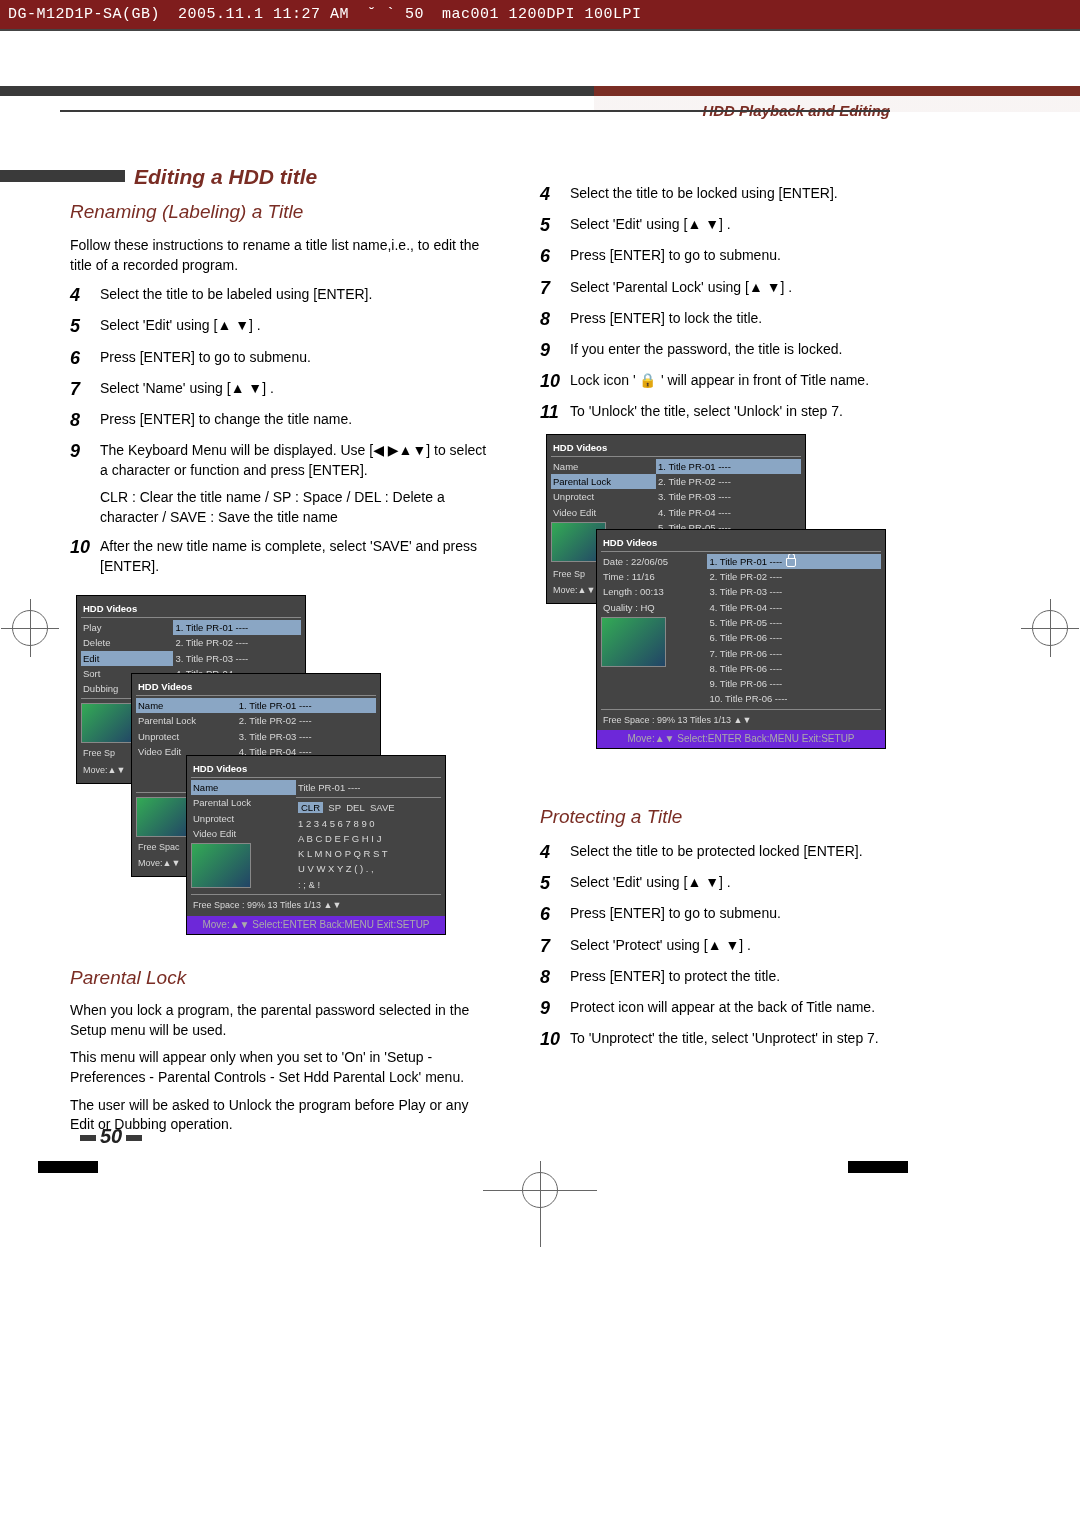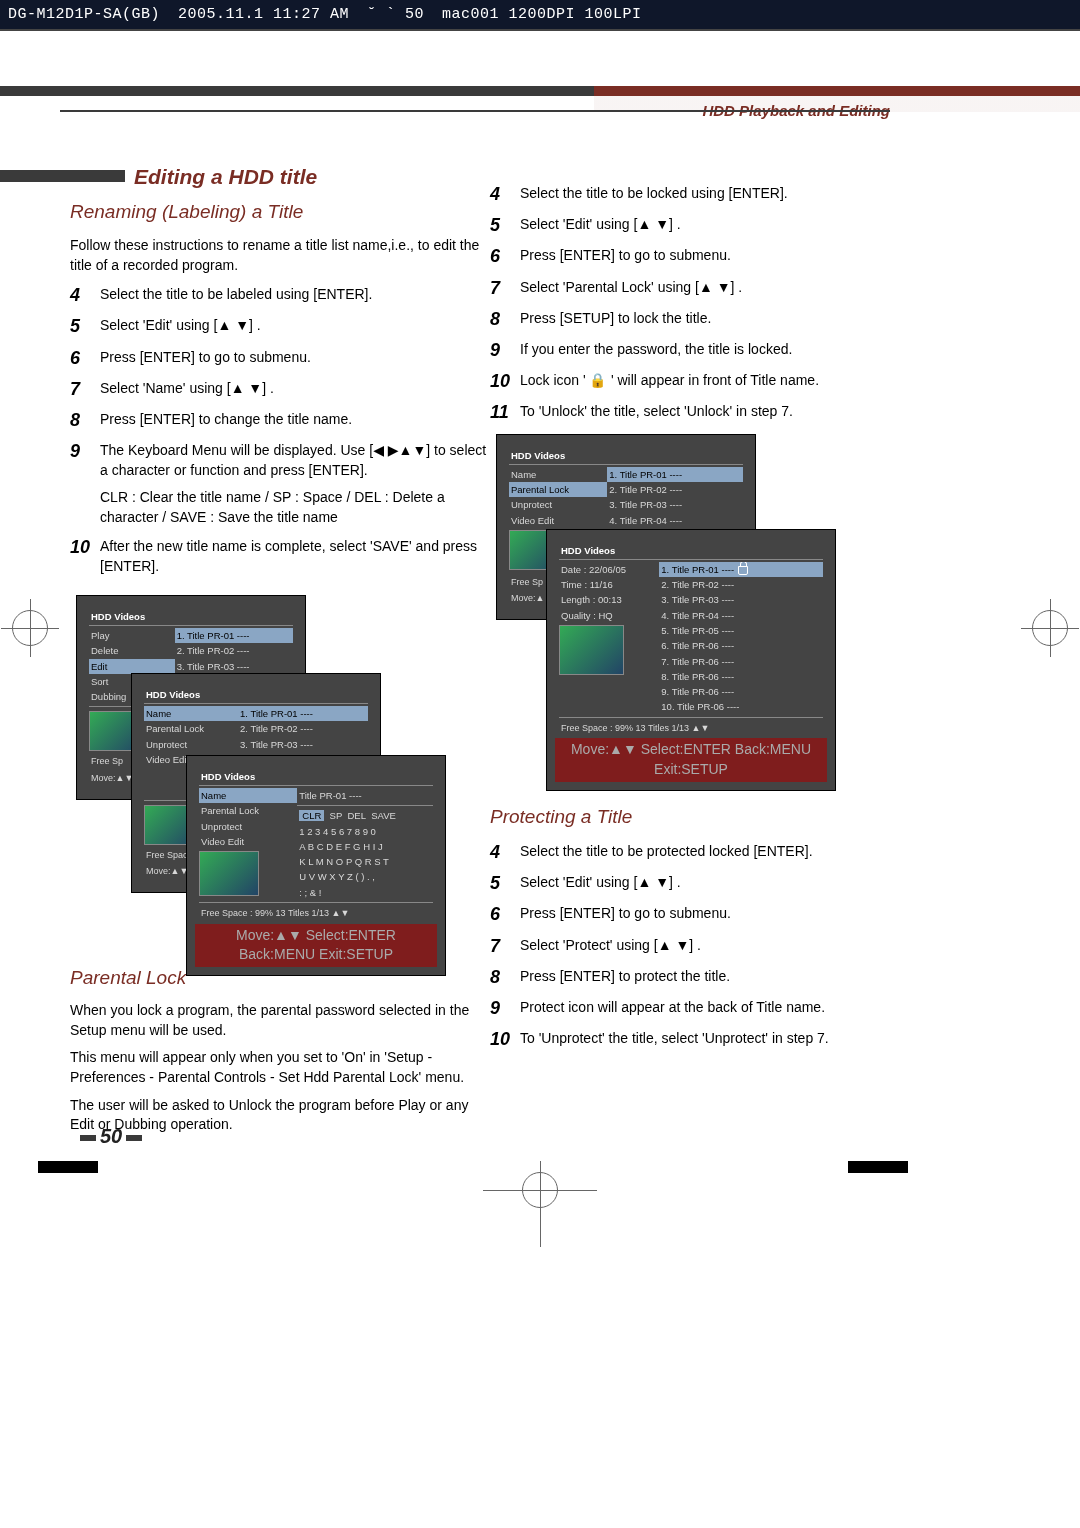--- a/index.html
+++ b/index.html
@@ -6,21 +6,21 @@
   body {
     margin: 0;
     width: 1080px;
     height: 1528px;
     font-family: Arial, Helvetica, sans-serif;
     background: #fff;
     color: #000;
     position: relative;
   }
   .print-header {
-    background: #0f172a;
+    background: #7f1d1d;
     color: #fff;
     font-family: "Courier New", monospace;
     font-size: 15px;
     padding: 6px 8px;
     letter-spacing: 0.5px;
     border-bottom: 2px solid #444;
     display: flex;
     gap: 18px;
   }
   .header-band {
@@ -46,20 +46,21 @@
     position: absolute;
     bottom: 0;
     left: 60px;
     right: 190px;
     height: 2px;
     background: #3a3a3a;
   }
   .content {
     display: flex;
     padding: 50px 80px 0 70px;
+    gap: 50px;
   }
   .col { flex: 1; font-size: 14px; line-height: 1.4; }
   .col-left { max-width: 420px; }
   .col-right { max-width: 420px; }
   .main-heading {
     color: #7a2d24;
     font-style: italic;
     font-weight: bold;
     font-size: 21px;
     margin: 0 0 8px 0;
@@ -113,39 +114,39 @@
   .page-num .bar { display:inline-block;width:16px;height:6px;background:#3a3a3a;vertical-align:middle;margin:0 4px; }
 
   
   .osd-stack { position: relative; margin: 18px 0 30px 6px; height: 340px; font-size: 9.5px; font-family: Arial, sans-serif; }
   .osd-stack2 { position: relative; margin: 8px 0 30px 6px; height: 340px; font-size: 9.5px; font-family: Arial, sans-serif; }
   .osd {
     position: absolute;
     background: #444;
     color: #d8d8d8;
     border: 1px solid #000;
-    padding: 12px;
+    padding: 4px;
     width: 250px;
   }
   .osd .title-row {
     font-weight: bold;
     color: #fff;
     padding: 2px;
     border-bottom: 1px solid #888;
     margin-bottom: 2px;
   }
   .osd .split { display:flex; }
   .osd .menu { width:42%; }
   .osd .list { flex:1; }
   .osd .row { padding:1px 2px; white-space: nowrap; overflow:hidden; }
   .osd .hl { background:#8aa6c4; color:#000; }
   .osd .thumb { width:55px;height:40px;background:linear-gradient(135deg,#3a5,#246);margin:2px 0;border:1px solid #888; }
   .osd .sep { border-top:1px solid #888; margin:2px 0; }
   .osd .free { padding:2px; font-size:9px; }
-  .osd .foot { background:#7f1d1d;color:#aaa;padding:2px;font-size:14px;margin:2px -4px -4px -4px;text-align:center; }
+  .osd .foot { background:#6d28d9;color:#aaa;padding:2px;font-size:10px;margin:2px -4px -4px -4px;text-align:center; }
   .lock-icon {
     display:inline-block;width:10px;height:9px;border:1px solid #fff;border-radius:0 0 2px 2px;
     position:relative;margin-left:4px;vertical-align:middle;
   }
   .lock-icon::before { content:'';position:absolute;top:-6px;left:1px;width:5px;height:5px;border:1px solid #fff;border-bottom:none;border-radius:4px 4px 0 0;}
 
   
   .reg-left, .reg-right {
     position:absolute; width:36px; height:36px; border:1px solid #666; border-radius:50%;
   }
@@ -328,21 +329,21 @@
       <li>
           <span class="num">6</span>
           <span class="txt">Press [ENTER] to go to submenu.</span>
         </li>
       <li>
           <span class="num">7</span>
           <span class="txt">Select 'Parental Lock' using [▲ ▼] .</span>
         </li>
       <li>
           <span class="num">8</span>
-          <span class="txt">Press [SETUP] to lock the title.</span>
+          <span class="txt">Press [ENTER] to lock the title.</span>
         </li>
       <li>
           <span class="num">9</span>
           <span class="txt">If you enter the password, the title is locked.</span>
         </li>
       <li>
           <span class="num">10</span>
           <span class="txt">Lock icon ' 🔒 ' will appear in front of Title name.</span>
         </li>
       <li>

